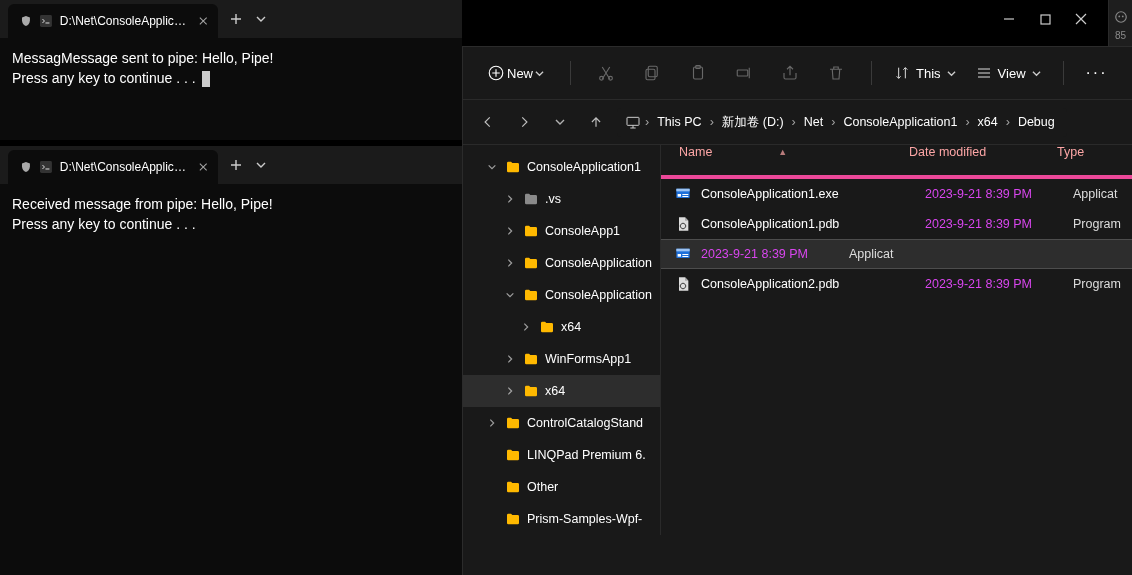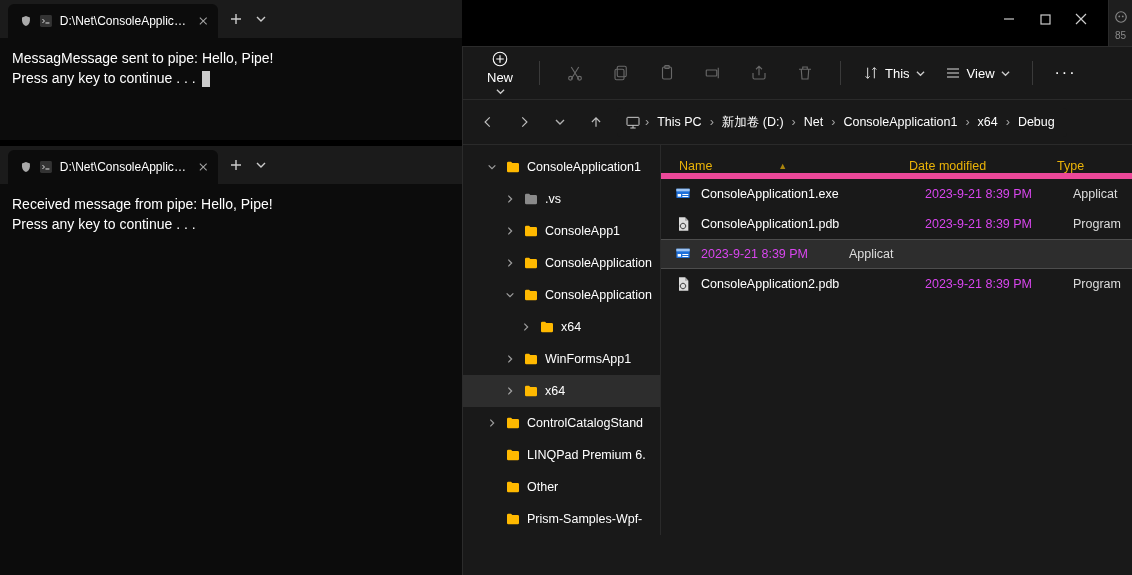--- a/index.html
+++ b/index.html
@@ -14,21 +14,21 @@
 .term-tabsright { display:flex; align-items:center; gap:14px; padding-left:12px; }
 .term-body { padding: 10px 12px; font-family: Consolas, monospace; font-size: 14px; line-height: 20px; letter-spacing: 0; white-space: pre; }
 .cursor-block { display:inline-block; width:8px; height:16px; background:#ccc; vertical-align:middle; margin-left:2px;}
 .tab-title { white-space:nowrap; overflow:hidden; text-overflow:ellipsis; max-width:150px; }
 
 
 .explorer { position: absolute; left: 462px; top: 46px; width: 670px; height: 529px; background: #191919; border-left:1px solid #2b2b2b; border-top:1px solid #2b2b2b;}
 .exp-title { height: 40px; display:flex; align-items:center; padding: 0 12px; gap:10px; font-size:12.5px;}
 .folder-icon { width:16px; height:16px; }
 .exp-toolbar { height: 52px; display:flex; align-items:center; padding: 0 14px; gap:8px; border-bottom: 0; }
-.new-btn { display:flex; align-items:center; gap:2px; padding:6px 10px; border-radius:4px; font-size:13px;flex-direction:column; }
+.new-btn { display:flex; align-items:center; gap:2px; padding:6px 10px; border-radius:4px; font-size:13px; }
 .plus-circle { width:18px; height:18px; }
 .tb-divider { width:1px; height:24px; background:#3a3a3a; margin: 0 8px; }
 .tb-icon { width:18px; height:18px; opacity:0.55; margin:0 10px; }
 .tb-group { display:flex; align-items:center; gap:6px; font-size:13px; padding:4px 6px; border-radius:4px;}
 .dots { letter-spacing:2px; font-size:16px; padding:4px 6px; }
 
 .exp-nav { height: 46px; display:flex; align-items:center; padding: 0 10px; gap:6px; border-top:1px solid #2a2a2a; border-bottom:1px solid #2a2a2a;}
 .nav-arrow { width:30px; display:flex; justify-content:center; align-items:center; opacity:0.85; }
 .breadcrumb { display:flex; align-items:center; gap:4px; background:#191919; padding:4px 8px; border-radius:4px; font-size:12.5px; }
 .crumb { padding:2px 4px; }
@@ -39,21 +39,21 @@
 .tree-row { display:flex; align-items:center; height:32px; gap:6px; padding-right:4px; white-space:nowrap; overflow:hidden;}
 .tree-row.selected { background:#2d2d2d; }
 .chev { width:14px; display:flex; justify-content:center; opacity:0.75;}
 .ind0 { padding-left: 22px; }
 .ind1 { padding-left: 40px; }
 .ind2 { padding-left: 56px; }
 .folder-sm { width:16px; height:16px; flex-shrink:0; }
 .tree-label { overflow:hidden; text-overflow:ellipsis; }
 
 .files { flex:1; font-size:12.5px; }
-.file-head { display:flex; align-items:flex-end; height:34px; border-bottom:6px solid #ec4899; color:#eab308; }
+.file-head { display:flex; align-items:flex-start; height:34px; border-bottom:4px solid #ec4899; color:#fca5a5; }
 .col-name { flex:0 0 248px; padding-left:18px; display:flex; align-items:center; gap:6px;}
 .col-date { flex:0 0 148px; }
 .col-type { flex:1; padding-left: 0; }
 .file-row { display:flex; align-items:center; height:30px; }
 .file-row.selected { background:#2d2d2d; border:1px solid #4d4d4d; border-left:none; border-right:none;}
 .file-icon { width:16px; height:16px; margin-right:10px; margin-left:14px; flex-shrink:0;}
 .fname { flex:0 0 224px; overflow:hidden; white-space:nowrap;}
 .fdate { flex:0 0 148px; color:#d946ef;}
 .ftype { flex:1; color:#ddd; overflow:hidden; white-space:nowrap;}
 .sort-arrow { font-size:9px; opacity:0.7;}

